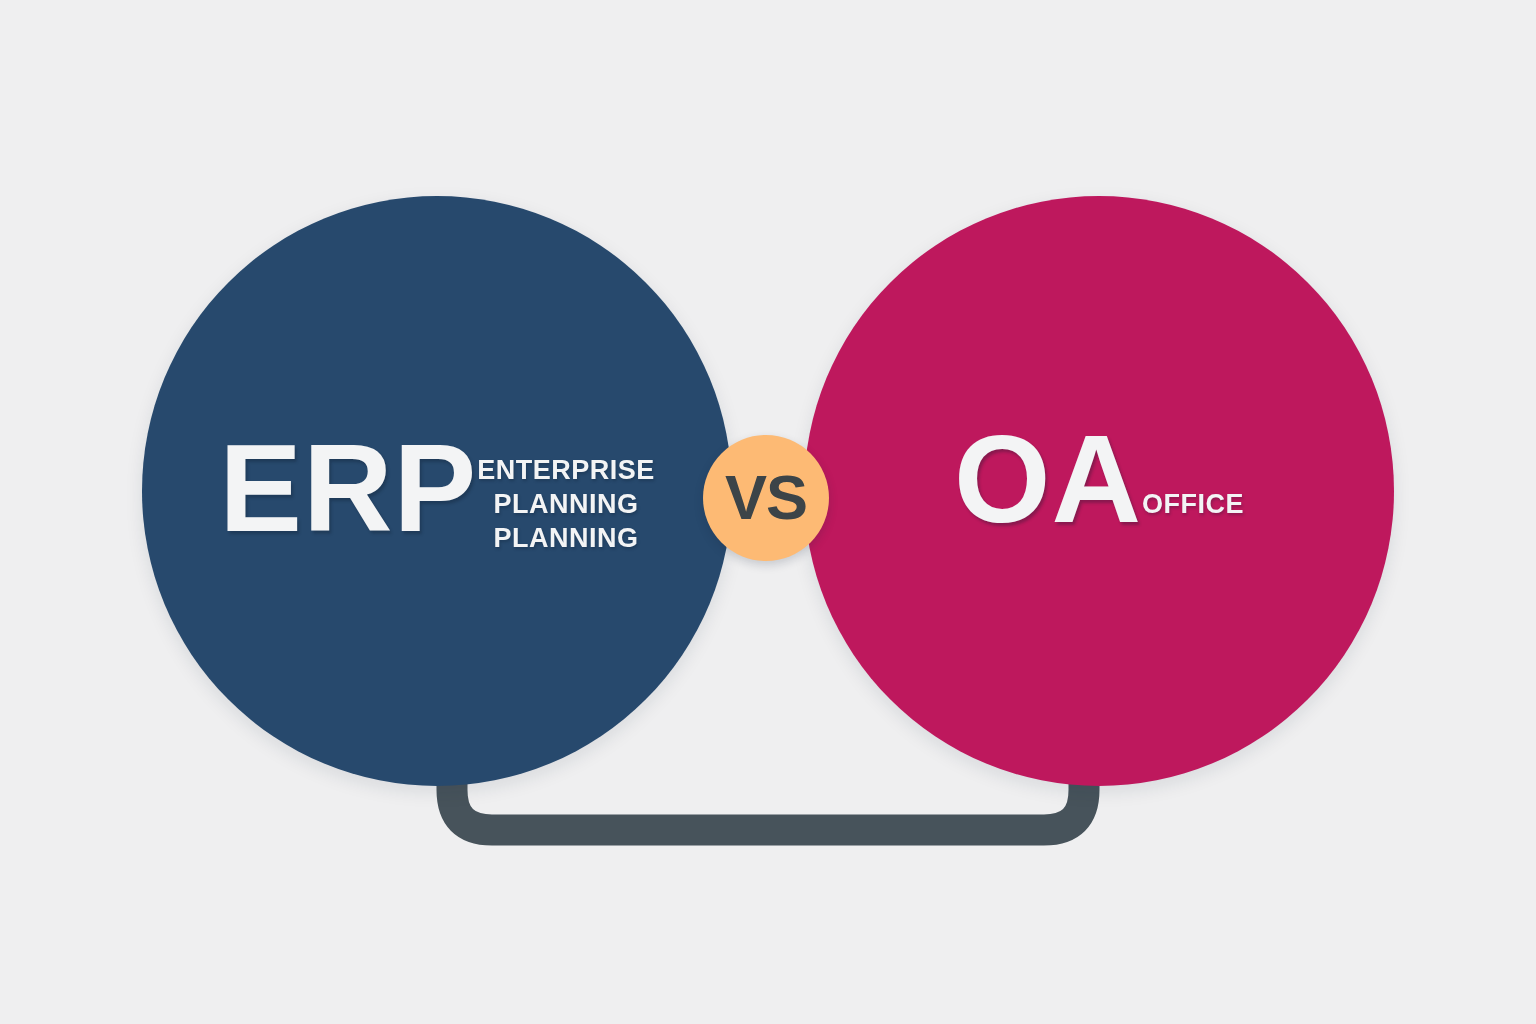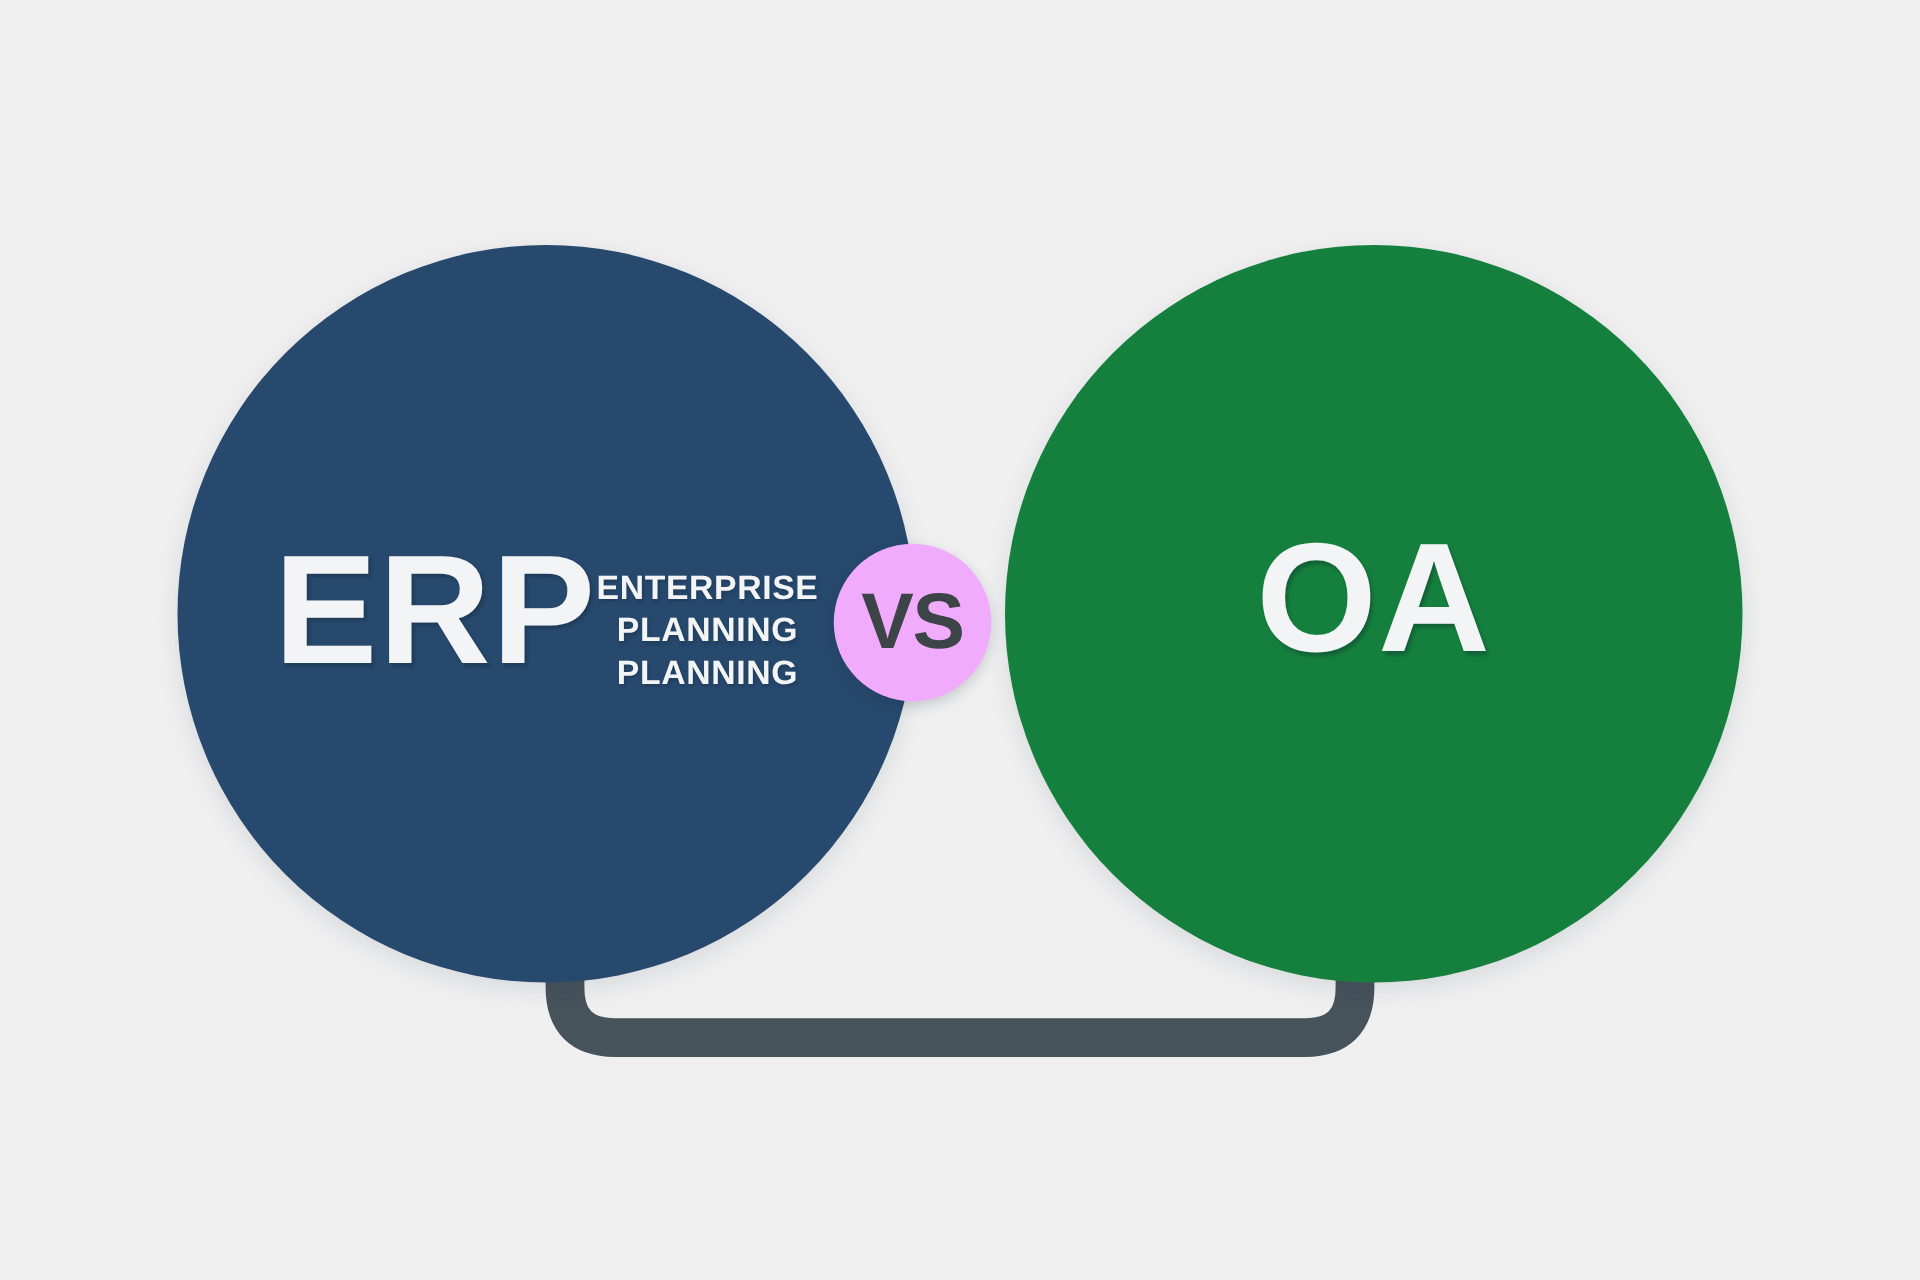--- a/index.html
+++ b/index.html
@@ -49,21 +49,21 @@
     width: 590px;
     height: 590px;
     background: #27496d;
   }
 
   .circle-oa {
     left: 804px;
     top: 196px;
     width: 590px;
     height: 590px;
-    background: #15803d;
+    background: #be185d;
   }
 
   .acronym {
     font-size: 124px;
     font-weight: bold;
     letter-spacing: 1px;
     line-height: 1.0;
     color: #f3f4f5;
     text-shadow: 2px 3px 3px rgba(12,26,44,0.30);
     margin: 0;
@@ -83,26 +83,26 @@
     text-align: center;
     margin: 0;
   }
 
   .circle-erp .expansion { margin-top: 26px; }
   .circle-oa .expansion { margin-top: 26px; }
 
   
   .vs-badge {
     position: absolute;
-    left: 667px;
+    left: 703px;
     top: 435px;
     width: 126px;
     height: 126px;
     border-radius: 50%;
-    background: #f0abfc;
+    background: #fdba74;
     display: flex;
     align-items: center;
     justify-content: center;
     z-index: 3;
     box-shadow: 0 4px 10px rgba(20,35,55,0.18);
     text-align: center;
   }
 
   .vs-text {
     font-size: 63px;
@@ -133,21 +133,21 @@
     <p class="expansion">
       <span>ENTERPRISE</span><br>
       <span>PLANNING</span><br>
       <span>PLANNING</span>
     </p>
   </div>
 
   <div class="circle circle-oa">
     <p class="acronym">OA</p>
     <p class="expansion">
-      <br>
+      <span>OFFICE</span><br>
     </p>
   </div>
 
   <div class="vs-badge">
     <p class="vs-text">VS</p>
   </div>
 
 </div>
 
 </body></html>

